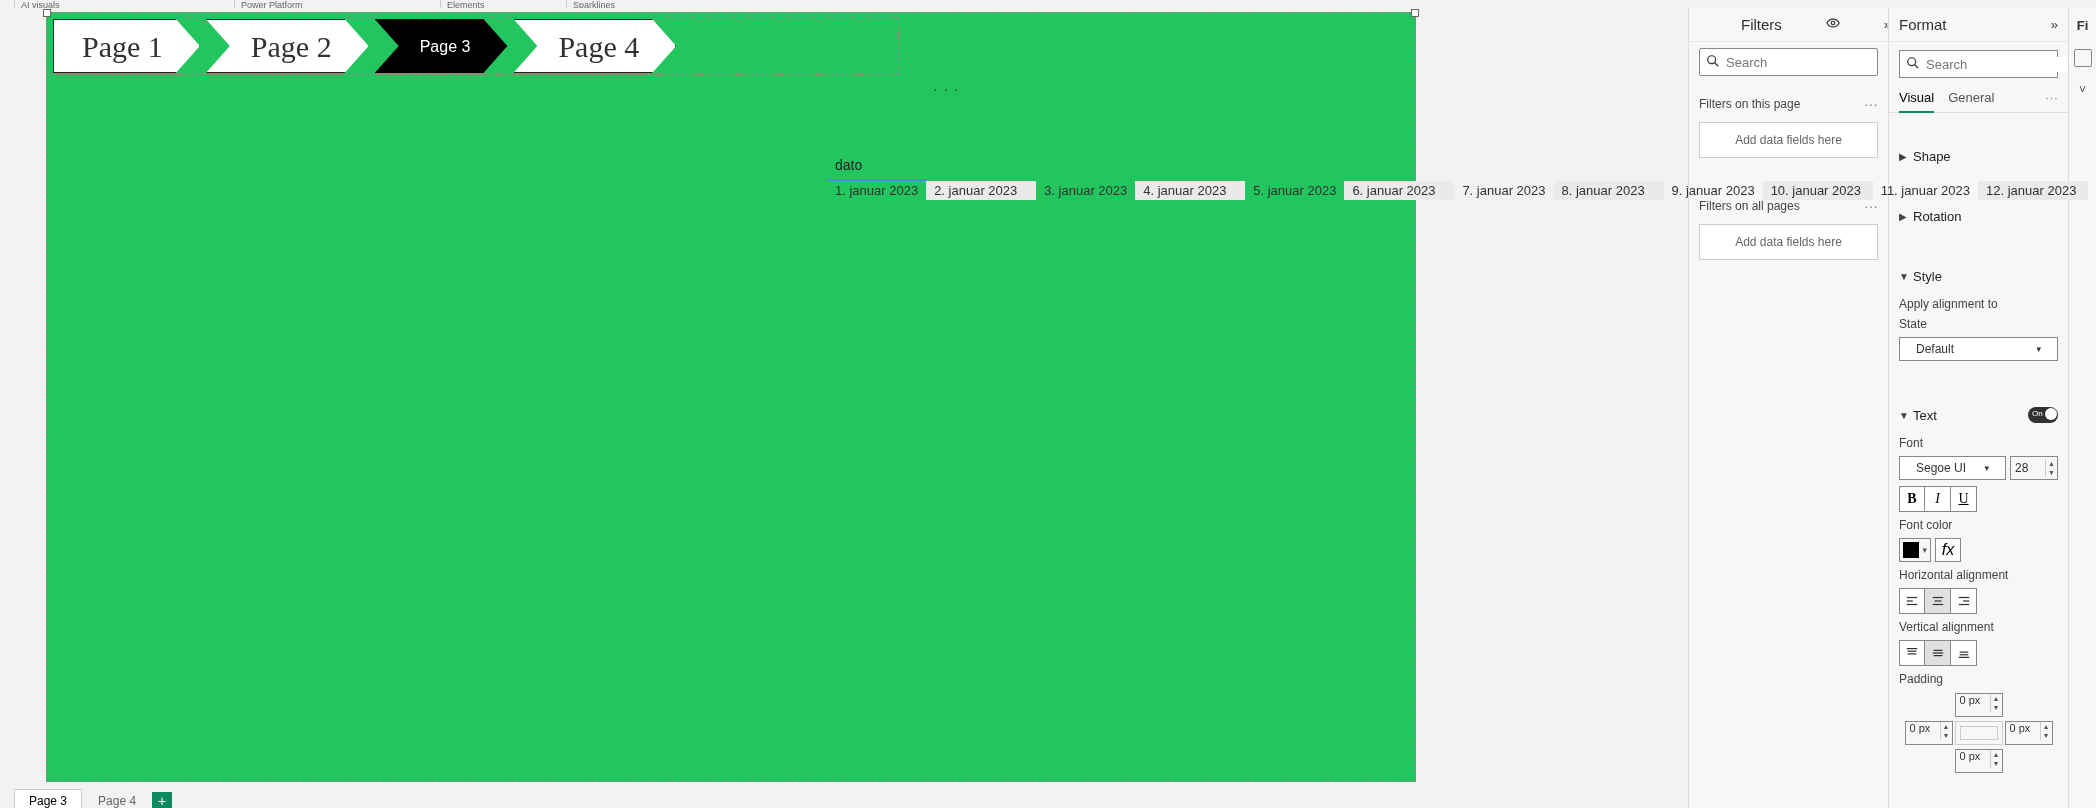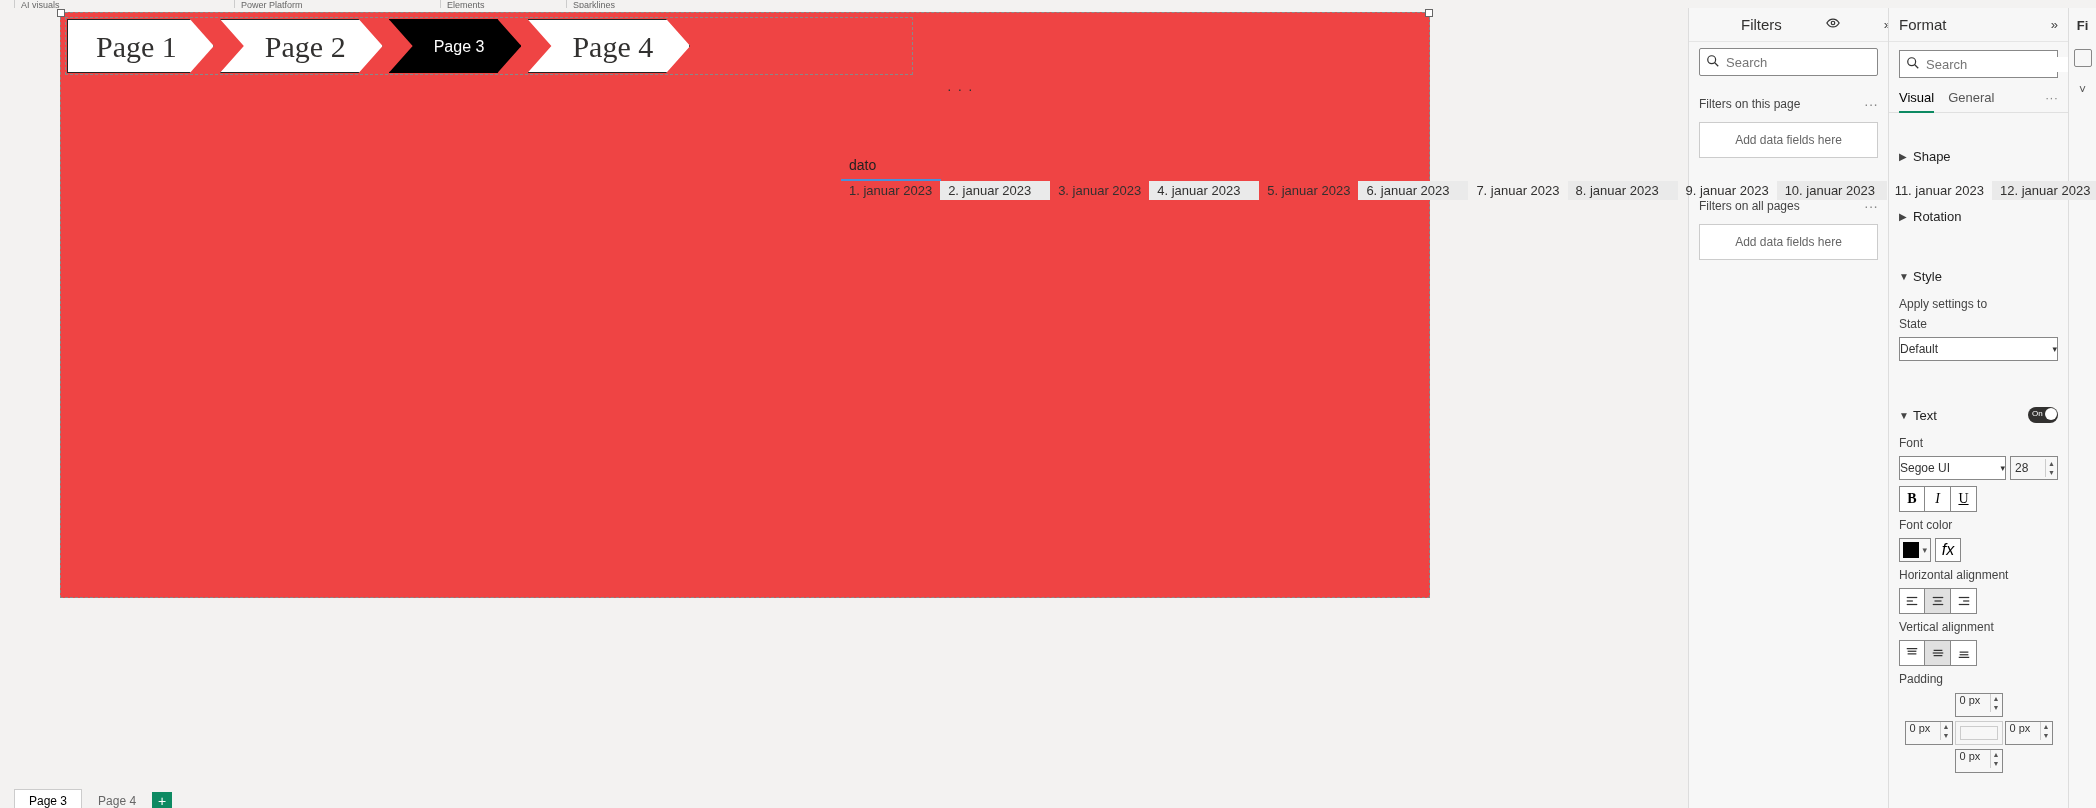--- a/index.html
+++ b/index.html
@@ -5,21 +5,21 @@
 * { box-sizing: border-box; margin: 0; padding: 0; font-family: "Segoe UI", Arial, sans-serif; }
 body { background: #f3f2f1; width: 2096px; height: 808px; overflow: hidden; font-size: 13px; color: #323130; }
 
 .top-ribbon { height: 8px; background: #f3f2f1; display: flex; position: relative; }
 .ribbon-group { position: absolute; font-size: 9px; color: #666; border-left: 1px solid #ccc; padding-left: 6px; top: 0; }
 
 .main-layout { display: flex; height: calc(100% - 8px); }
 
 
 .canvas-area { flex: 1; background: #f3f2f1; position: relative; padding: 2px 0 0 50px; }
-.page-bounds { position: absolute; left: 60px; top: 4px; width: 1370px; height: 586px; border: 1px dashed #888; background: #ef4444; }
+.page-bounds { position: absolute; left: 46px; top: 4px; width: 1370px; height: 770px; border: 1px dashed #888; background: #22c55e; }
 .page-bounds::before { content:""; position:absolute; left:-4px; top:-4px; width:6px; height:6px; border:1px solid #666; background:#fff; }
 .page-bounds::after  { content:""; position:absolute; right:-4px; top:-4px; width:6px; height:6px; border:1px solid #666; background:#fff; }
 
 
 .nav-row { position: absolute; left: 6px; top: 6px; display: flex; gap: 6px; }
 .chevron { position: relative; height: 54px; line-height: 54px; padding: 0 36px 0 44px; font-size: 30px; font-family: Georgia, 'Times New Roman', serif; background: #fff; border: 1px solid #222; clip-path: polygon(0 0, calc(100% - 24px) 0, 100% 50%, calc(100% - 24px) 100%, 0 100%, 24px 50%); }
 .chevron.first { clip-path: polygon(0 0, calc(100% - 24px) 0, 100% 50%, calc(100% - 24px) 100%, 0 100%); padding-left: 28px; }
 .chevron.active { background: #000; color: #fff; border-color:#000; font-size: 16px; font-family: "Segoe UI", Arial, sans-serif; }
 .nav-row-border { position:absolute; left:4px; top:4px; width: 848px; height:58px; border:1px dashed #888; pointer-events:none;}
 .ellipsis-btn { position:absolute; left: 886px; top: 68px; font-size: 14px; color:#333; letter-spacing:1px; cursor:pointer;}
@@ -68,21 +68,21 @@
 .accordion { padding: 0 10px; }
 .acc-head { display:flex; align-items:center; padding:8px 0; font-size:13px; color:#222; cursor:pointer; border-bottom:1px solid transparent;margin-top:28px;}
 .acc-head .chev{ width:14px; font-size:10px; color:#444;}
 .acc-head.collapsed .chev::before{content:"▶";}
 .acc-head.expanded .chev::before{content:"▼";}
 .acc-head .toggle { margin-left:auto; width:30px; height:16px; background:#323130; border-radius:8px; position:relative; font-size:8px; color:#fff; line-height:14px; padding-left:4px;}
 .acc-head .toggle::after{content:""; position:absolute; right:1px; top:1px; width:12px; height:12px; background:#fff; border-radius:50%;}
 .acc-body { padding: 4px 0 10px 0; font-size:12px; color:#333; display:flex; flex-direction:column; gap:6px;}
 .small-label{ font-size:12px; color:#444;}
 .combo { display:flex; gap:4px;}
-.combo select, .combo .sel { flex:1; height:24px; border:1px solid #888; background:#fff; font-size:12px; padding:0 0;}
+.combo select, .combo .sel { flex:1; height:24px; border:1px solid #888; background:#fff; font-size:12px; padding:0 16px;}
 .numbox { width:48px; height:24px; border:1px solid #888; display:flex; align-items:center;}
 .numbox span{flex:1; padding:0 4px; font-size:12px;}
 .numbox .spin{ display:flex; flex-direction:column; font-size:7px; line-height:7px; color:#555; border-left:1px solid #ccc;}
 .numbox .spin div{padding:1px 2px; cursor:pointer;}
 .btn-row{display:flex; gap:0;}
 .btn-row button{ width:26px; height:26px; border:1px solid #888; background:#fff; cursor:pointer; font-family:"Times New Roman",serif; font-size:14px;}
 .btn-row button:not(:first-child){border-left:none;}
 .btn-row button.bold{font-weight:bold;}
 .btn-row button.italic{font-style:italic;}
 .btn-row button.underline{text-decoration:underline;}
@@ -229,21 +229,21 @@
         </div>
       <div class="acc-head collapsed">
           <span class="chev"></span>
           <span>Rotation</span>
         </div>
       <div class="acc-head expanded">
           <span class="chev"></span>
           <span>Style</span>
         </div>
       <div class="acc-body">
-        <div class="small-label">Apply settings to</div>
+        <div class="small-label">Apply alignment to</div>
         <div class="small-label">State</div>
         <div class="combo">
             <div class="sel" style="display:flex;align-items:center;justify-content:space-between;">
               <span>Default</span>
               <span style="font-size:9px;">▾</span>
             </div>
           </div>
       </div>
 
       <div class="acc-head expanded">

